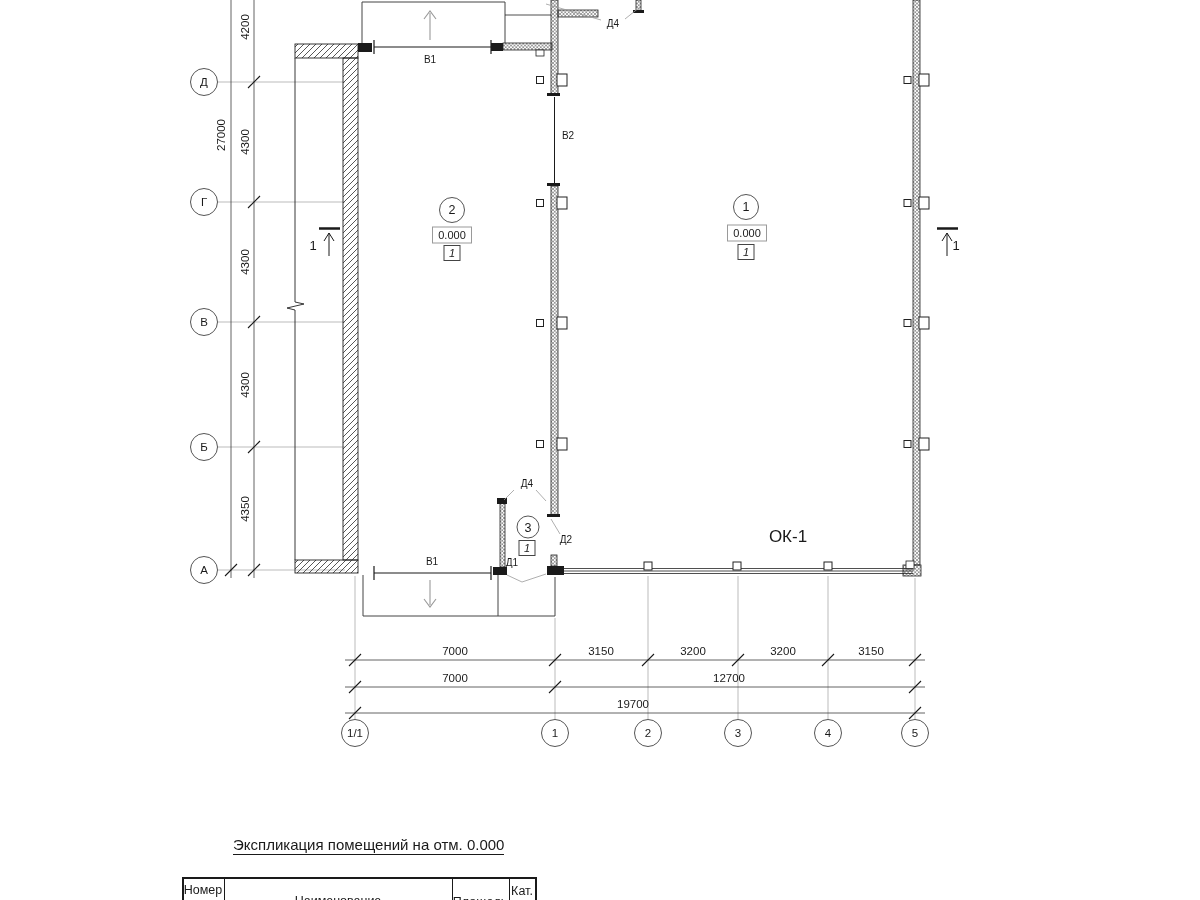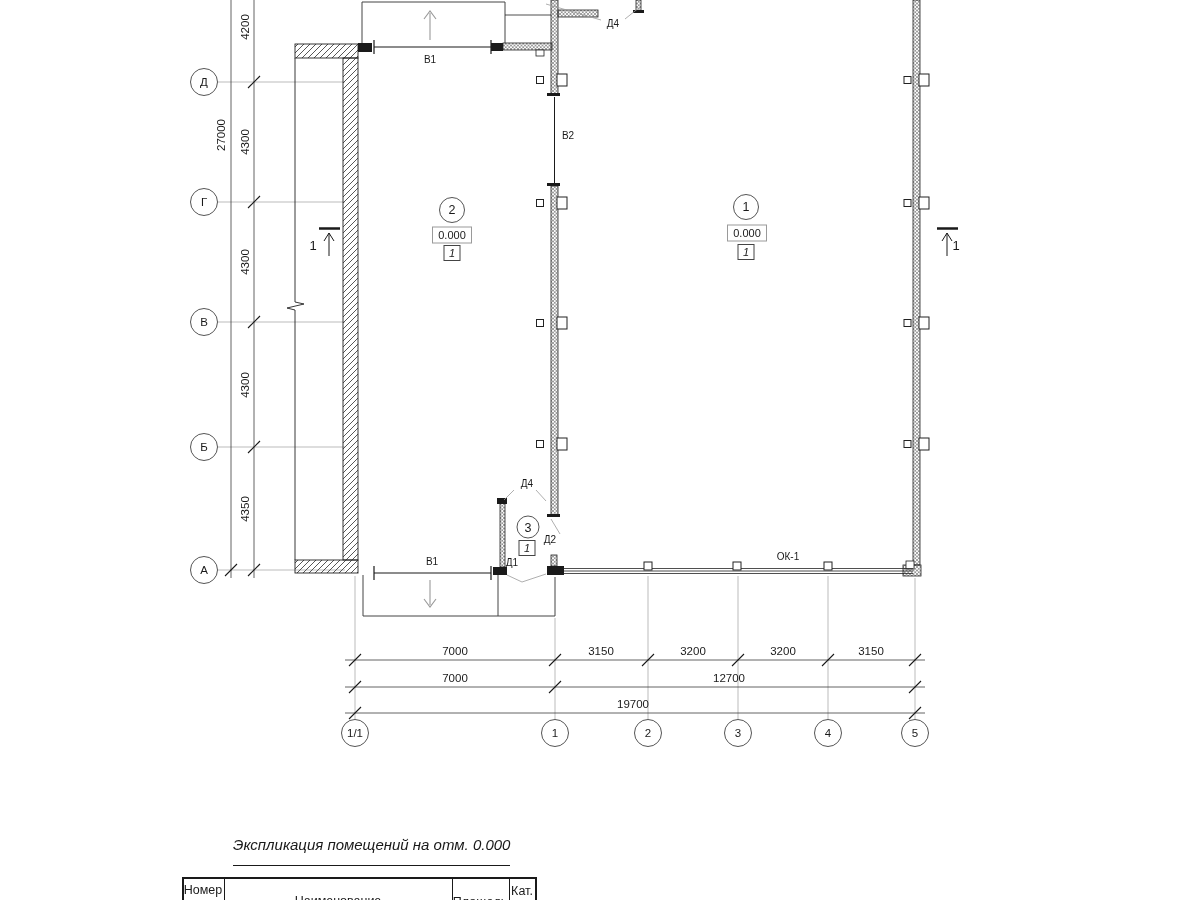--- a/index.html
+++ b/index.html
@@ -14,22 +14,22 @@
           background:#fff;display:flex;align-items:center;justify-content:center;
           font-size:11.5px;transform:translate(-50%,-50%);}
   .roomcircle{position:absolute;width:24px;height:24px;border:1px solid #555;border-radius:50%;
           background:#fff;display:flex;align-items:center;justify-content:center;
           font-size:12.5px;transform:translate(-50%,-50%);}
   .elevbox{position:absolute;border:1px solid #9a9a9a;background:#fff;font-size:11px;width:38px;
           height:15px;line-height:15px;text-align:center;transform:translate(-50%,-50%);}
   .typebox{position:absolute;border:1px solid #444;background:#fff;font-size:11px;font-style:italic;
           width:15px;height:14px;line-height:14px;text-align:center;transform:translate(-50%,-50%);}
   .sec{font-size:13px;}
-  #schedule-title{position:absolute;left:233px;top:836px;font-size:15px;font-style:italic;
-          border-bottom:1.2px solid #1a1a1a;padding-bottom:12px;}
+  #schedule-title{position:absolute;left:233px;top:836px;font-size:15px;
+          border-bottom:1.2px solid #1a1a1a;padding-bottom:1px;}
   .tline{position:absolute;background:#1a1a1a;}
   .thead{position:absolute;transform:translate(-50%,-50%);font-size:12.5px;}
 </style>
 </head>
 <body>
 
 <div id="sheet">
 
   <svg id="linework" width="1200" height="900" viewBox="0 0 1200 900">
     <defs>
@@ -243,24 +243,24 @@
   <div class="lbl dim" style="left:783px;top:652px">3200</div>
   <div class="lbl dim" style="left:871px;top:652px">3150</div>
   <div class="lbl dim" style="left:455px;top:679px">7000</div>
   <div class="lbl dim" style="left:729px;top:679px">12700</div>
   <div class="lbl dim" style="left:633px;top:705px">19700</div>
 
   <div class="lbl" style="left:430px;top:60px">В1</div>
   <div class="lbl" style="left:568px;top:136px">В2</div>
   <div class="lbl" style="left:613px;top:24px">Д4</div>
   <div class="lbl" style="left:527px;top:484px">Д4</div>
-  <div class="lbl" style="left:550px;top:540px">Д2</div>
+  <div class="lbl" style="left:566px;top:540px">Д2</div>
   <div class="lbl" style="left:512px;top:563px">Д1</div>
   <div class="lbl" style="left:432px;top:562px">В1</div>
-  <div class="lbl" style="left:788px;top:557px;font-size:10px">ОК-1</div>
+  <div class="lbl" style="left:788px;top:536px;font-size:17px">ОК-1</div>
 
   <div class="lbl sec" style="left:313px;top:245px">1</div>
   <div class="lbl sec" style="left:956px;top:245px">1</div>
 
   <div class="roomcircle" style="left:452px;top:210px">2</div>
   <div class="elevbox" style="left:452px;top:235px">0.000</div>
   <div class="typebox" style="left:452px;top:253px">1</div>
 
   <div class="roomcircle" style="left:746px;top:207px">1</div>
   <div class="elevbox" style="left:747px;top:233px">0.000</div>

